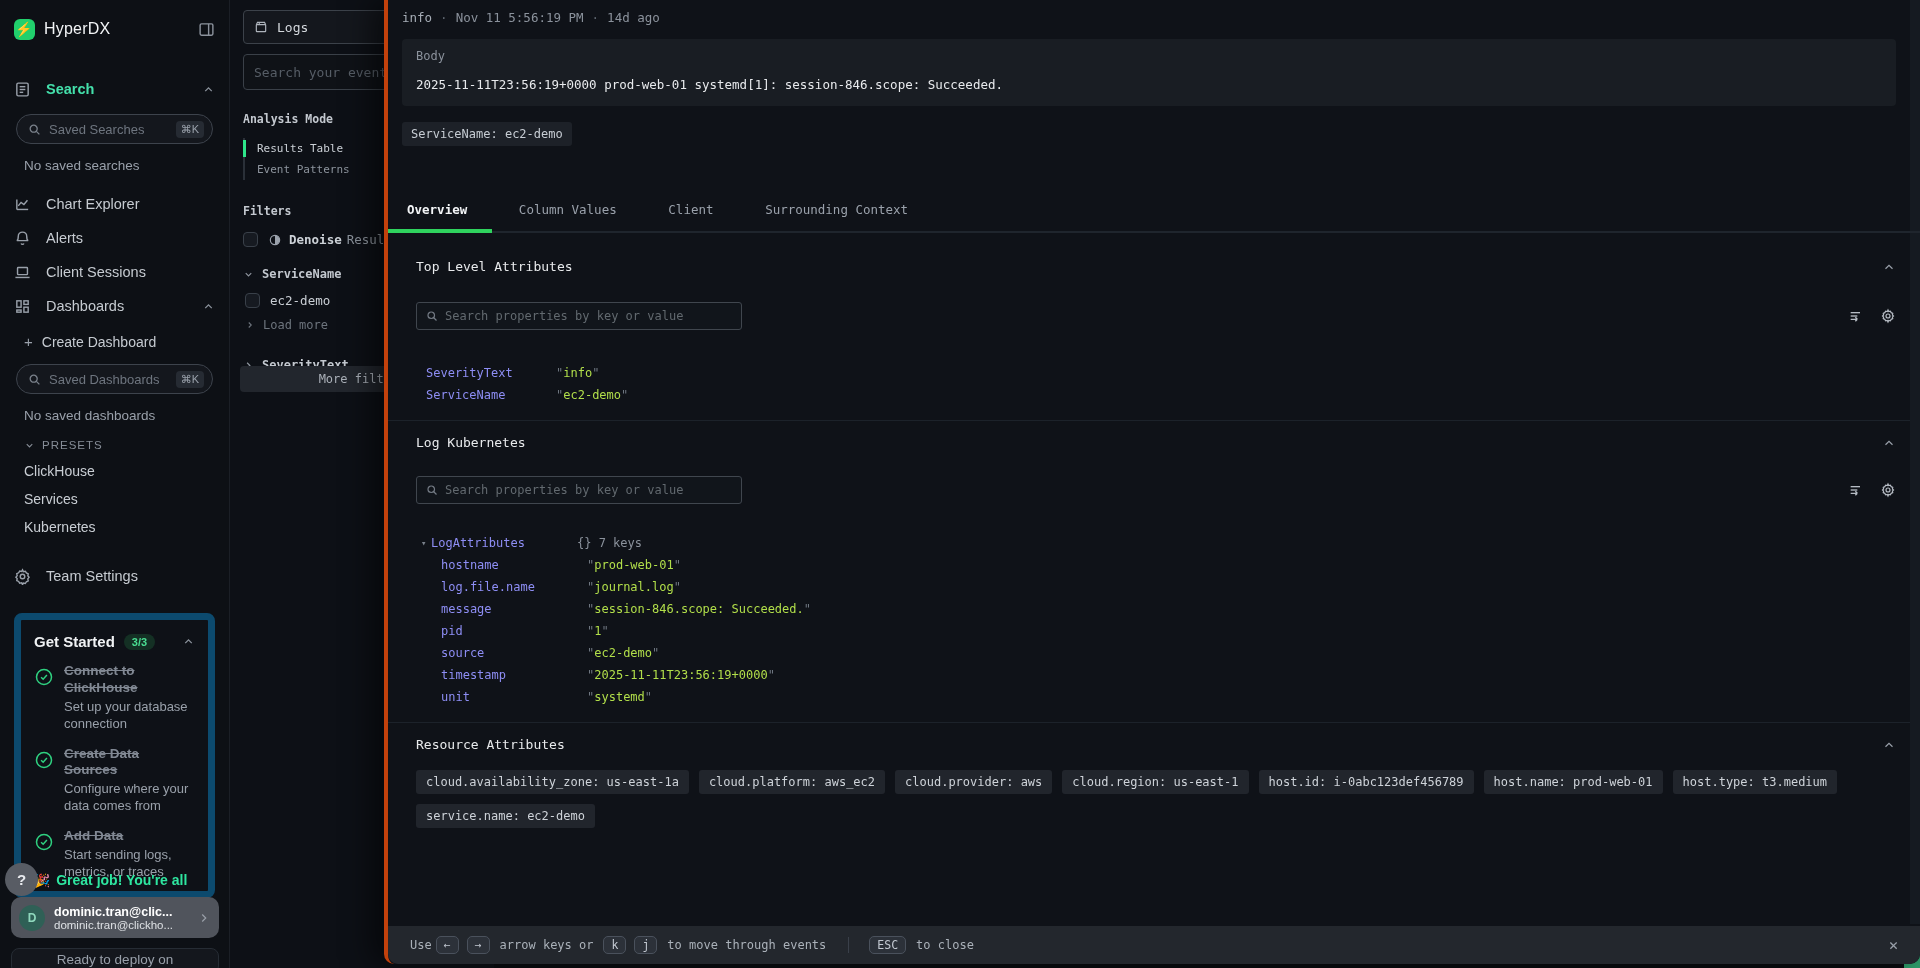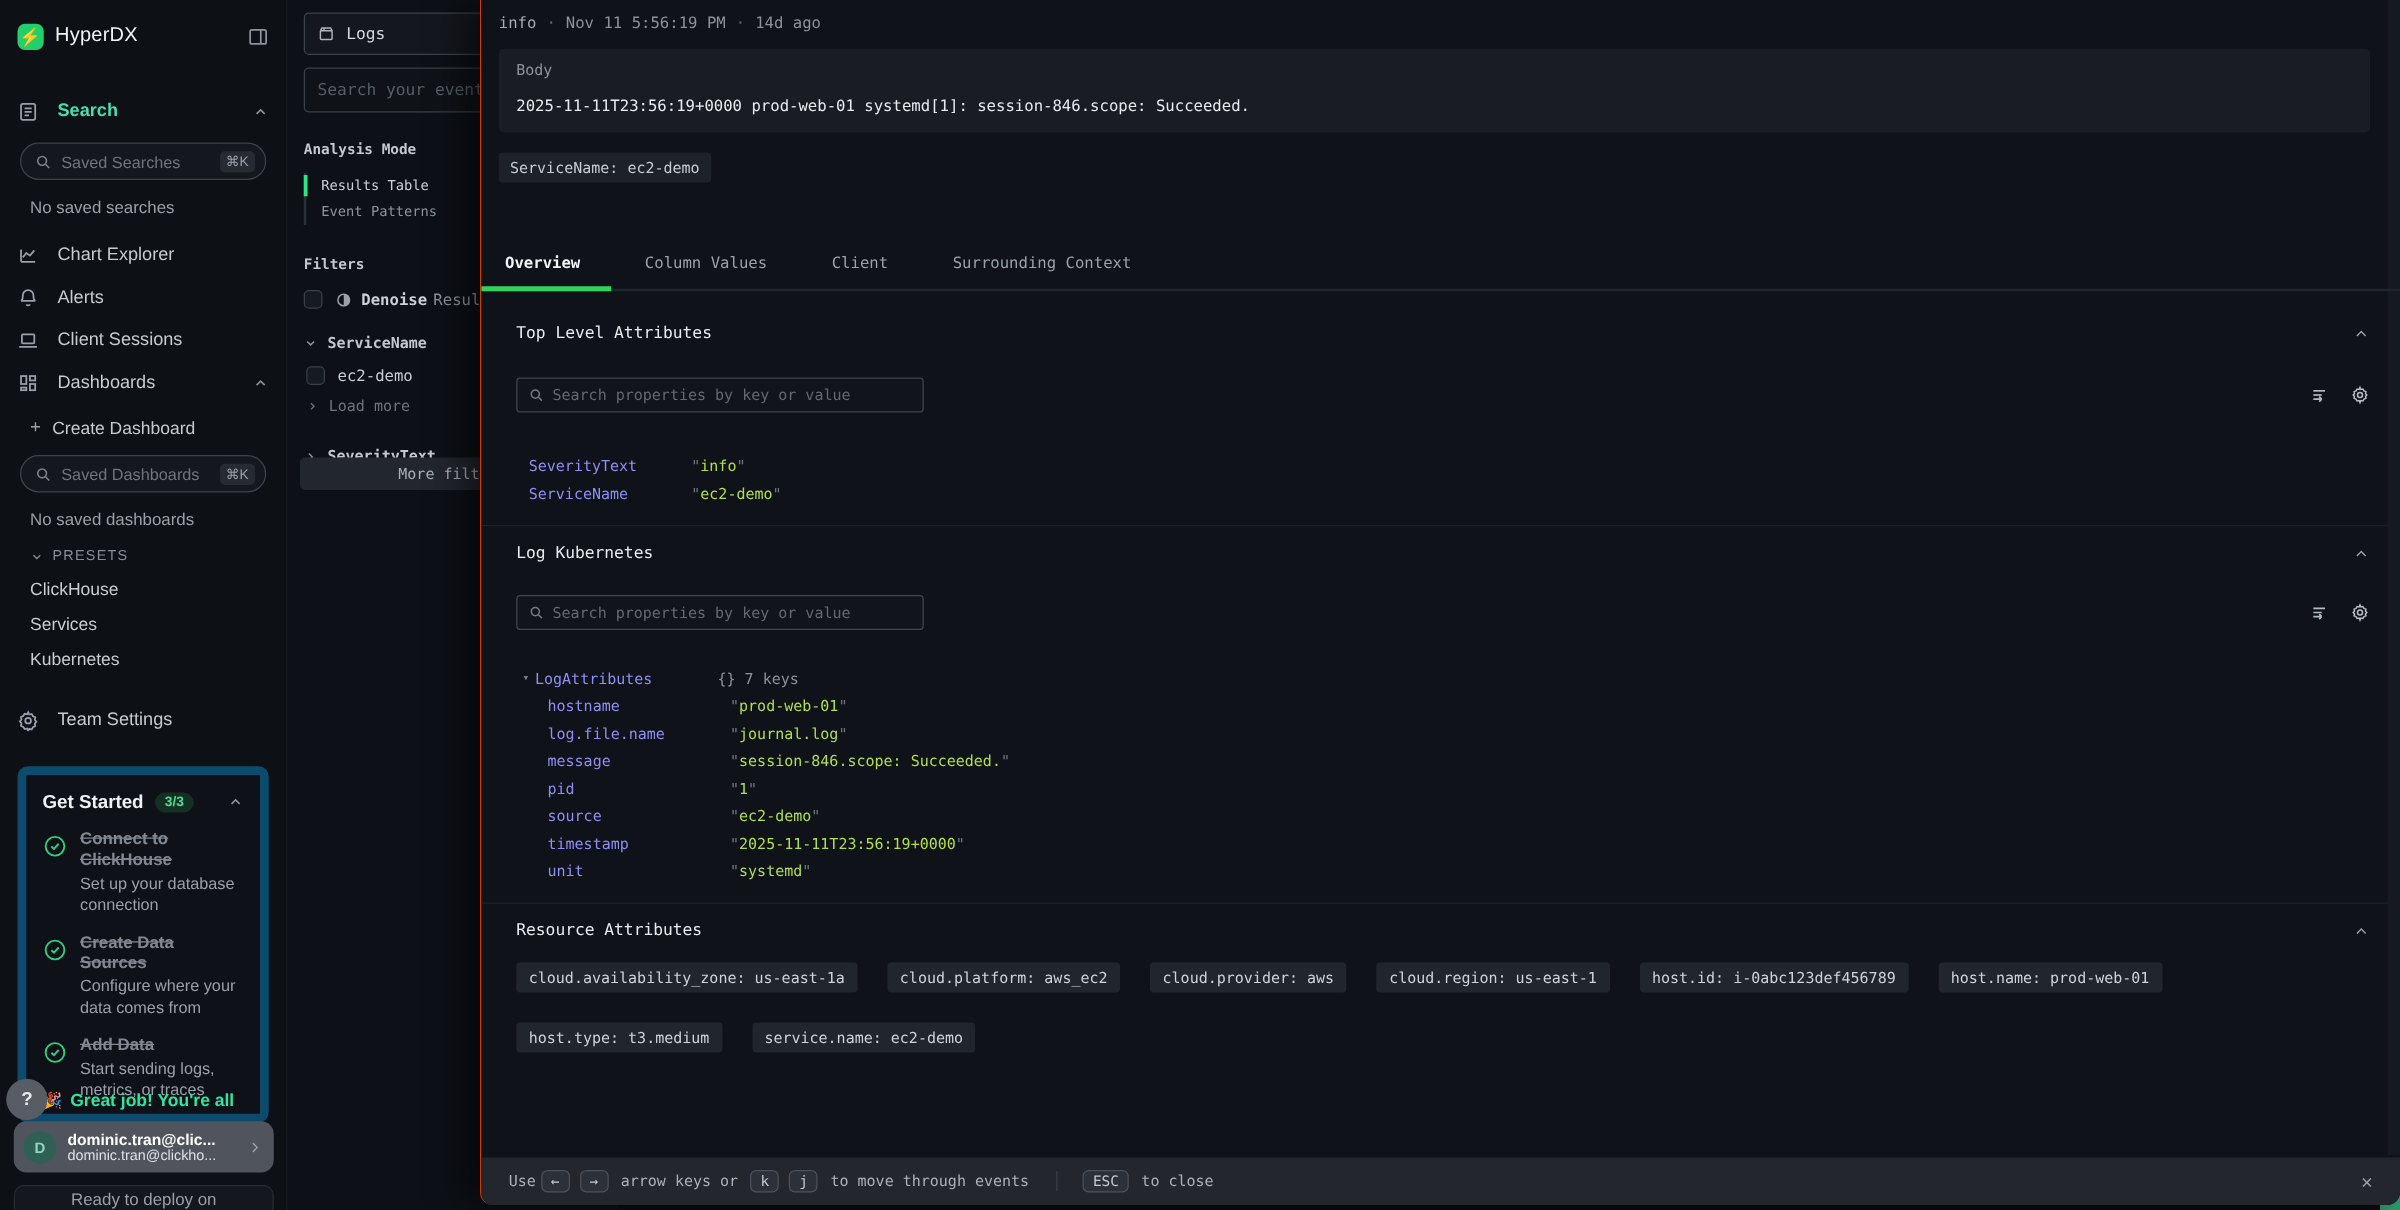--- a/index.html
+++ b/index.html
@@ -86,21 +86,21 @@
   .grp-opt { display:flex; align-items:center; margin:12px 0 0 2px; color:#c9ced4; font-size:12.5px; }
   .grp-opt .chk { margin-right:10px; }
   .loadmore { display:flex; align-items:center; color:#6d747d; font-size:12px; margin:10px 0 0 2px; }
   .loadmore svg { margin-right:8px; }
   .more-filters { position:absolute; left:10px; top:366px; width:244px; height:26px; background:#22262d;
                   border-radius:4px; color:#aab0b8; font-size:12px; display:flex; align-items:center;
                   justify-content:center; }
 
   
   .panel { position:absolute; left:384px; top:0; right:0; bottom:4px; background:#0f1218;
-           border-left:1px solid #c2410c; border-radius:0 0 10px 10px; z-index:5;
+           border-left:4px solid #c2410c; border-radius:0 0 10px 10px; z-index:5;
            box-shadow:-12px 0 30px rgba(0,0,0,.55); overflow:hidden; }
   .corner-green { position:absolute; right:0; bottom:0; width:16px; height:16px; background:#2e9e6b; z-index:4; }
   .vtrack { position:absolute; right:0; top:0; bottom:40px; width:10px; background:#151a21; }
   .p-head { display:flex; align-items:center; margin:10px 0 0 14px; font-size:12.5px; color:#8b929c; }
   .p-head .lvl { color:#a6adb6; }
   .p-head .dot { margin:0 8px; color:#5d646e; }
   .body-card { margin:14px 24px 0 14px; background:#191d23; border-radius:4px; padding:10px 14px 14px 14px; }
   .body-label { color:#8b929c; font-size:12px; }
   .body-text { color:#e8eaed; font-size:12.5px; margin-top:14px; }
   .tag { display:inline-block; margin:16px 0 0 14px; background:#1d2128; color:#c7cdd4; font-size:12px;
@@ -127,21 +127,21 @@
   .kv .k { color:#8e8ef5; font-size:12px; width:130px; flex:none; margin-left:10px; }
   .kv .v { color:#b2df4a; font-size:12px; }
   .kv .v::before, .kv .v::after { content:'"'; color:#6e7680; }
   .tree { margin-top:28px; }
   .tree-root { display:flex; align-items:center; height:22px; }
   .tree-root .tri { color:#7a818b; font-size:9px; width:10px; flex:none; margin-left:5px; }
   .tree-root .k { color:#8e8ef5; font-size:12px; width:146px; flex:none; }
   .tree-root .meta { color:#8b929c; font-size:12px; }
   .tree .kv .k { width:146px; margin-left:25px; }
   .divider { border-top:1px solid #1c222a; margin:14px -24px 0 -28px; }
-  .pills { display:flex; flex-wrap:wrap; gap:24px; margin-top:18px; max-width:1500px; }
+  .pills { display:flex; flex-wrap:wrap; gap:10px; margin-top:18px; max-width:1500px; }
   .pill { background:#21252c; color:#ced3d9; font-size:12px; padding:5px 10px; border-radius:3px; white-space:nowrap; }
   .p-footer { position:absolute; left:0; right:0; bottom:0; height:38px; background:#23272d;
               border-radius:0 0 10px 10px; display:flex; align-items:center; padding:0 22px;
               color:#aab1b9; font-size:12px; z-index:5; }
   .kbd { background:#2c3139; border:1px solid #4a515c; border-radius:5px; padding:1px 7px;
          color:#c3c9d2; font-size:11.5px; margin:0 4px; }
   .vbar { width:1px; height:16px; background:#3a404a; margin:0 16px; }
   .f-close { margin-left:auto; color:#9aa1ab; font-size:15px; }
   .gap6 { margin:0 6px; }
   svg { display:block; }

